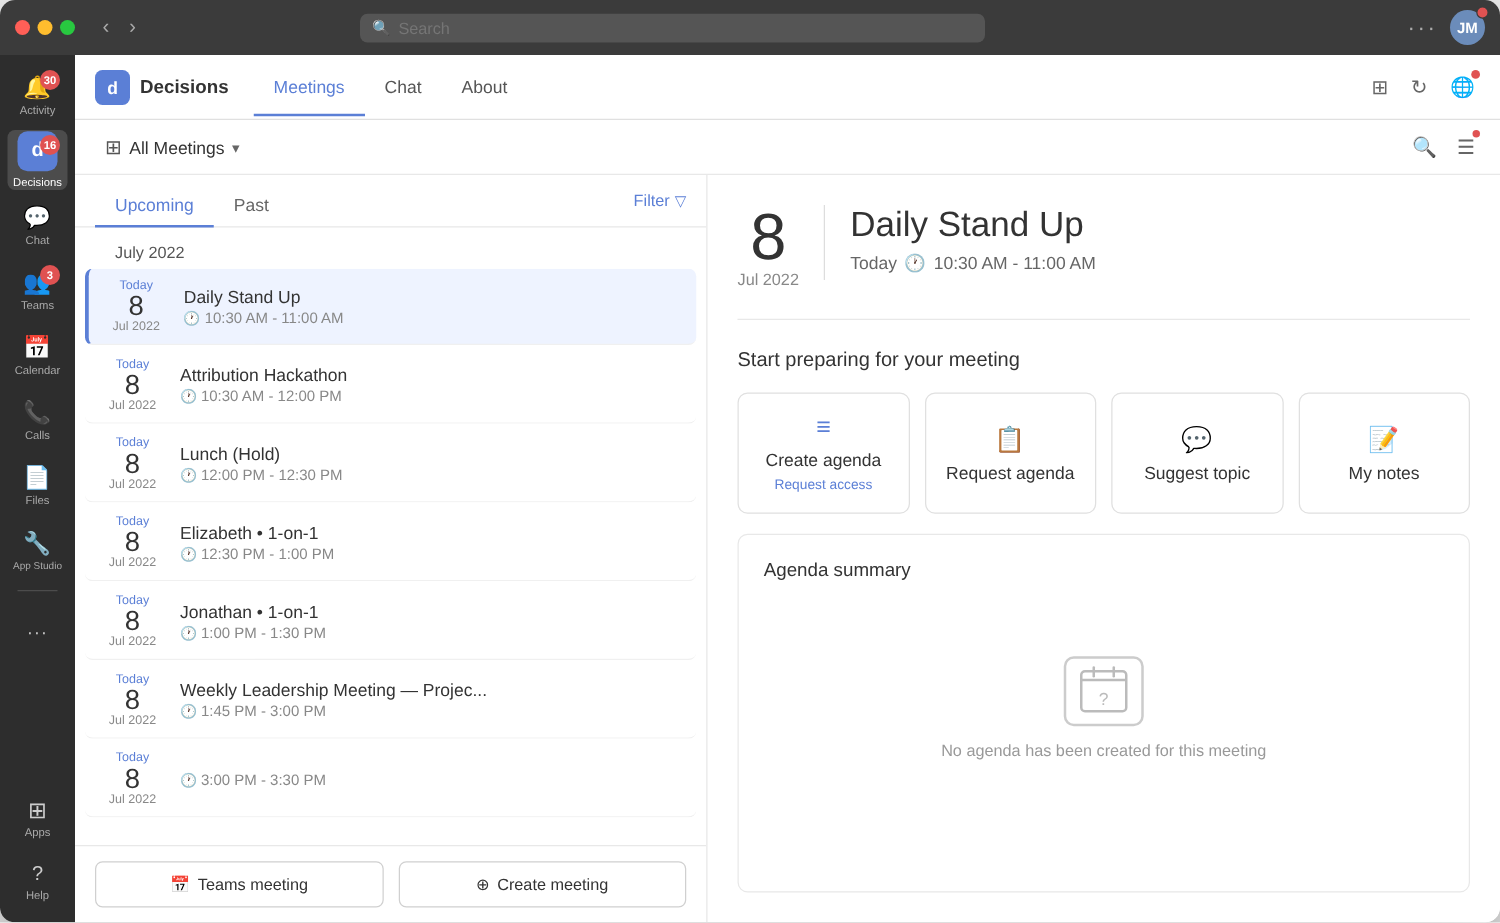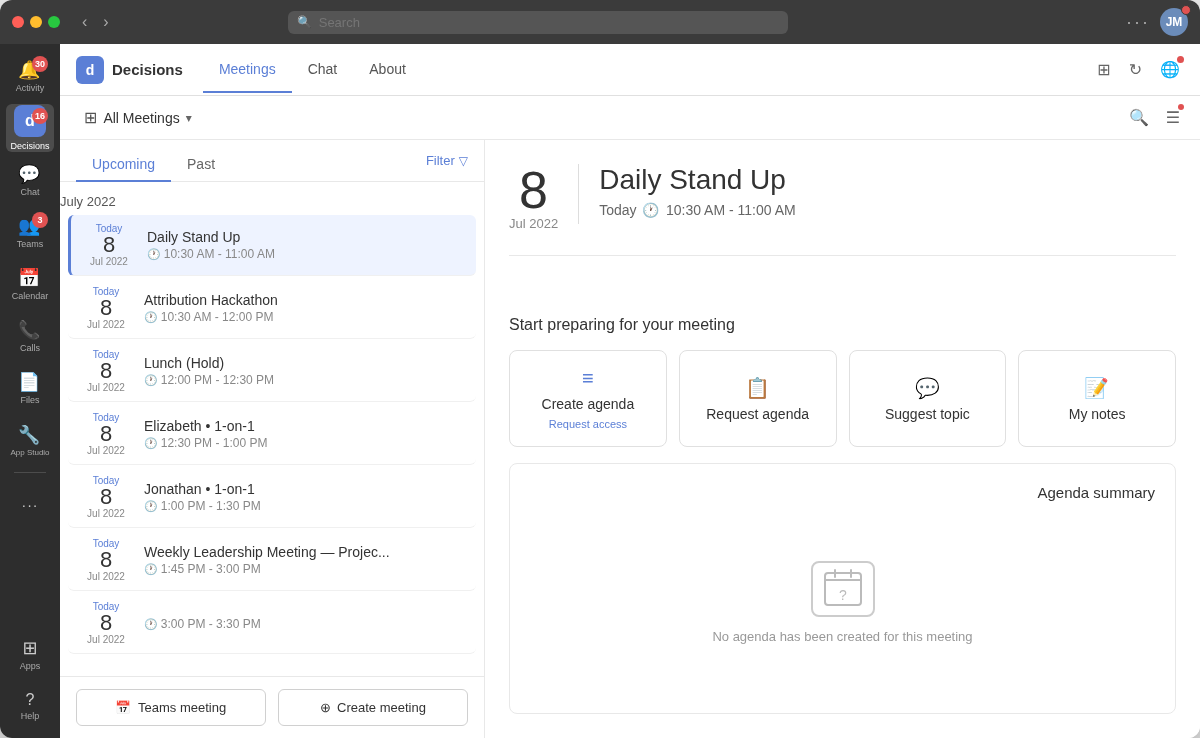--- a/index.html
+++ b/index.html
@@ -160,21 +160,21 @@
 
     
     .main-split {
       flex: 1;
       display: flex;
       overflow: hidden;
     }
 
     
     .meeting-list-panel {
-      width: 425px;
+      width: 506px;
       border-right: 1px solid #e8e8e8;
       display: flex;
       flex-direction: column;
       overflow: hidden;
       flex-shrink: 0;
     }
 
     
     .list-tabs {
       display: flex;
@@ -189,21 +189,21 @@
       cursor: pointer;
       border-bottom: 2px solid transparent;
       margin-bottom: -1px;
     }
     .list-tab.active { color: #5b7fd6; border-bottom: 2px solid #5b7fd6; font-weight: 500; }
     .filter-btn { margin-left: auto; display: flex; align-items: center; gap: 4px; color: #5b7fd6; font-size: 13px; cursor: pointer; background: none; border: none; padding-bottom: 8px; }
     .filter-icon { font-size: 12px; }
 
     
     .month-header {
-      padding: 12px 0 6px;
+      padding: 12px 32px 6px;
       font-size: 13px;
       color: #555;
       font-weight: 500;
     }
 
     
     .meeting-items {
       flex: 1;
       overflow-y: auto;
       padding: 0 8px;
@@ -273,21 +273,21 @@
     .detail-date-block { text-align: center; }
     .detail-date-num { font-size: 52px; font-weight: 300; color: #333; line-height: 1; }
     .detail-date-sub { font-size: 13px; color: #888; }
     .detail-divider { width: 1px; background: #ddd; self-align: stretch; min-height: 60px; }
     .detail-info { flex: 1; }
     .detail-title { font-size: 28px; font-weight: 400; color: #333; }
     .detail-time { font-size: 14px; color: #666; display: flex; align-items: center; gap: 6px; margin-top: 6px; }
 
     
     .prepare-section { padding: 24px 0 16px; }
-    .prepare-title { font-size: 16px; color: #333; margin-bottom: 16px; margin-top: 36px; }
+    .prepare-title { font-size: 16px; color: #333; margin-bottom: 16px; }
     .action-cards { display: flex; gap: 12px; }
     .action-card {
       flex: 1;
       border: 1px solid #e0e0e0;
       border-radius: 8px;
       padding: 16px;
       cursor: pointer;
       display: flex;
       flex-direction: column;
       align-items: center;
@@ -298,21 +298,20 @@
     .action-card-icon { font-size: 20px; color: #5b7fd6; }
     .action-card-label { font-size: 14px; color: #333; font-weight: 500; text-align: center; }
     .action-card-sublabel { font-size: 11px; color: #5b7fd6; text-align: left; }
 
     
     .agenda-summary {
       border: 1px solid #e8e8e8;
       border-radius: 8px;
       padding: 20px;
       flex: 1;
-      text-align: right;
     }
     .agenda-summary-title { font-size: 15px; font-weight: 500; color: #333; margin-bottom: 20px; }
     .agenda-empty {
       display: flex;
       flex-direction: column;
       align-items: center;
       justify-content: center;
       padding: 40px;
       gap: 12px;
     }

